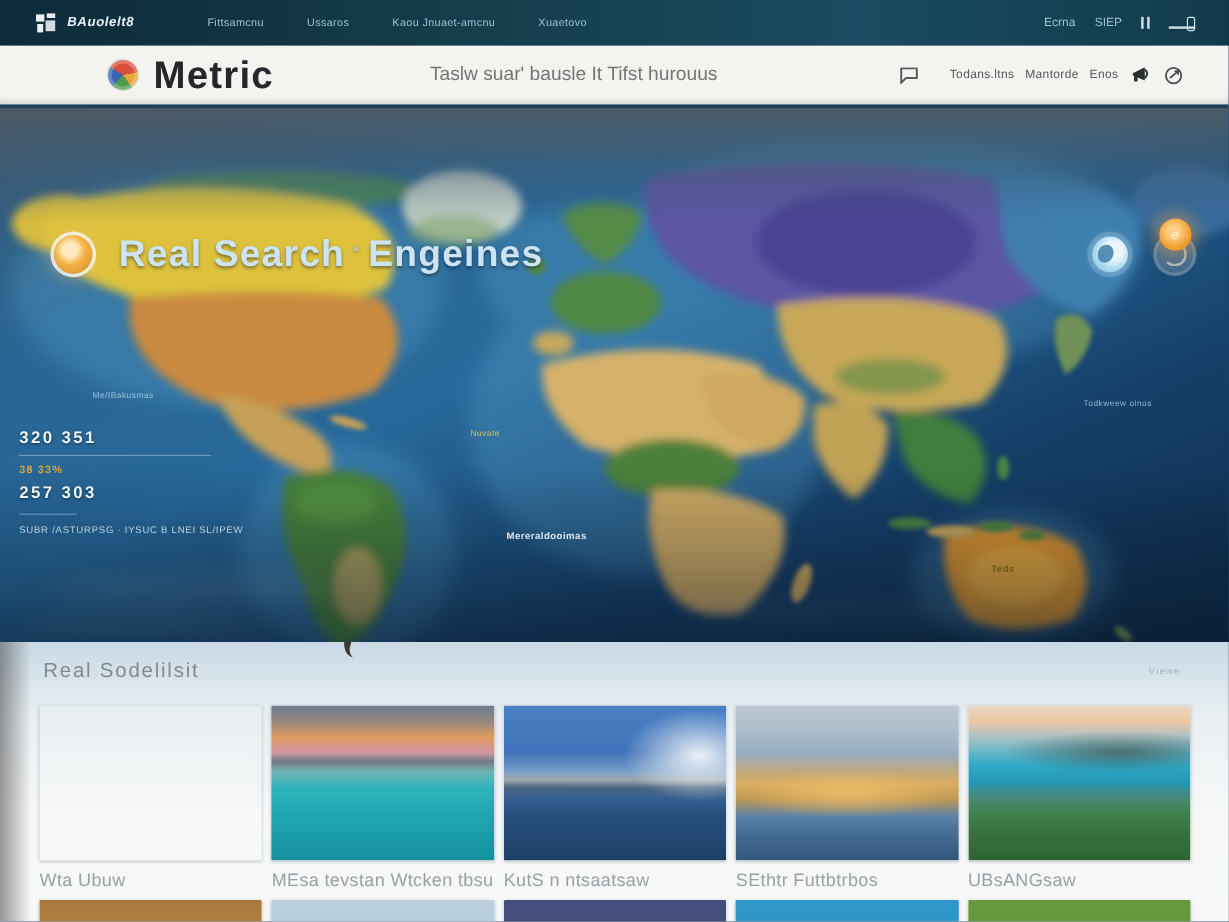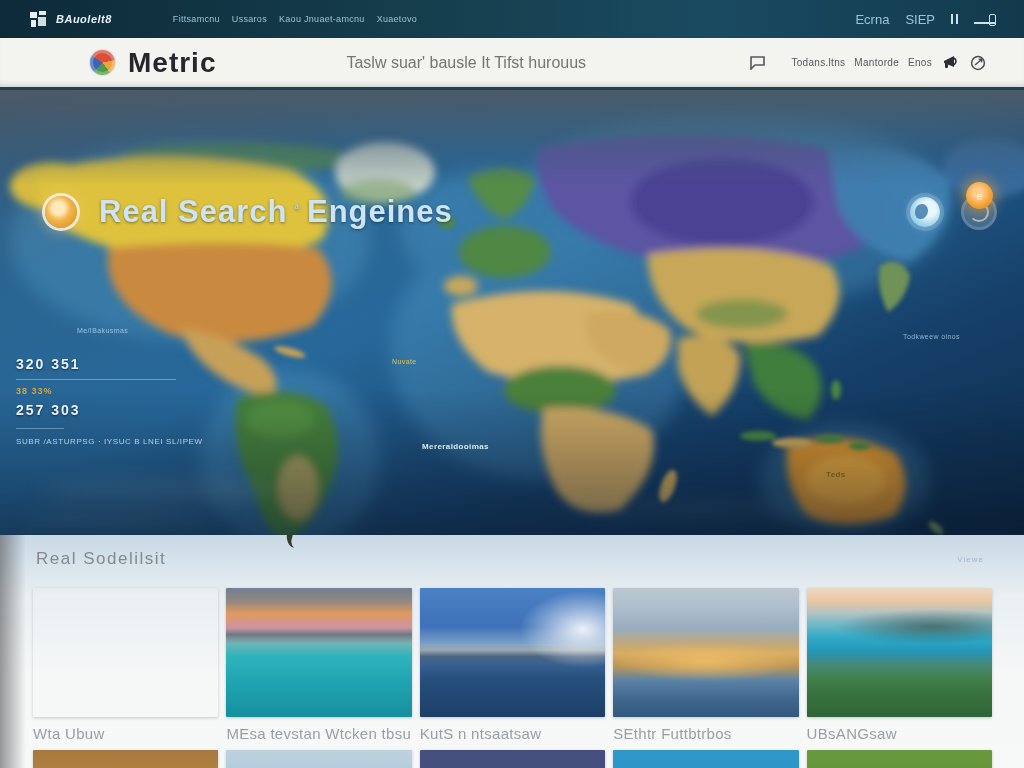--- a/index.html
+++ b/index.html
@@ -3,35 +3,35 @@
 <meta charset="utf-8">
 <style>
   * { margin:0; padding:0; box-sizing:border-box; }
   html,body { width:1024px; height:768px; overflow:hidden; font-family:"Liberation Sans",sans-serif; background:#0d2a48; }
 
   
   .topbar { height:38px; display:flex; align-items:center; background:linear-gradient(90deg,#0d2a38 0%,#16404f 45%,#1a4a61 70%,#123a4c 100%); color:#a9cede; position:relative; }
   .tb-brand { display:flex; align-items:center; gap:9px; margin-left:30px; cursor:pointer;font-style:italic; }
   .tb-logo { width:17px; height:17px; flex:0 0 auto; }
   .tb-brand-name { font-size:11px; font-weight:bold; color:#e7f2f7; letter-spacing:.5px; }
-  .tb-nav { display:flex; gap:12px; margin-left:36px;padding-left:25px; }
+  .tb-nav { display:flex; gap:36px; margin-left:36px;padding-left:25px; }
   .tb-link { font-size:9px; color:#9cc3d6; cursor:pointer; letter-spacing:.3px; }
   .tb-right { margin-left:auto; display:flex; align-items:center; gap:16px; margin-right:28px; }
-  .tb-rlink { font-size:13px; color:#9cc3d6; cursor:pointer; }
+  .tb-rlink { font-size:10px; color:#9cc3d6; cursor:pointer; }
   .tb-pause { display:flex; gap:3px; cursor:pointer; }
   .tb-pause i { display:block; width:2px; height:10px; background:#cfe2ea; }
   .tb-toggle { width:22px; height:10px; border-bottom:2px solid #cfe2ea; position:relative; cursor:pointer; }
   .tb-toggle:after { content:""; position:absolute; right:0; top:0; width:5px; height:10px; border:1.5px solid #cfe2ea; border-radius:2px; }
 
   
   .searchbar { height:52px; background:#f3f3ef; display:flex; align-items:center; border-bottom:3px solid #1c4257; position:relative; box-shadow:inset 0 -6px 10px -8px rgba(0,0,0,.35); }
   .sb-logo { width:25px; height:25px; border-radius:50%; margin-left:90px; flex:0 0 auto;
      background:conic-gradient(#d94f3a 0 22%, #e8a53a 22% 40%, #4f9a4a 40% 62%, #3a66b8 62% 84%, #d94f3a 84% 100%);
      box-shadow:inset 0 0 0 3px rgba(255,255,255,.25), 0 0 0 1px rgba(0,0,0,.08); cursor:pointer; }
-  .sb-brand { font-size:28px; font-weight:800; color:#24282c; letter-spacing:1px; margin-left:13px; cursor:pointer; }
+  .sb-brand { font-size:32px; font-weight:800; color:#24282c; letter-spacing:1px; margin-left:13px; cursor:pointer; }
   .sb-search { margin-left:130px; width:300px; border:none; outline:none; background:transparent; font-family:"Liberation Sans",sans-serif; font-size:16px; color:#84888c; }
   .sb-right { margin-left:auto; display:flex; align-items:center; margin-right:36px; gap:9px; }
   .sb-flag { width:17px; height:14px; cursor:pointer; }
   .sb-link { font-size:10px; color:#55585c; cursor:pointer; letter-spacing:.3px; }
   .sb-link.first { margin-left:16px; }
   .sb-ico { width:19px; height:17px; cursor:pointer; }
 
   
   .hero { position:relative; height:445px; overflow:hidden; background:#1d5177; }
   .hero svg.map { position:absolute; inset:0; width:100%; height:100%; display:block; }

